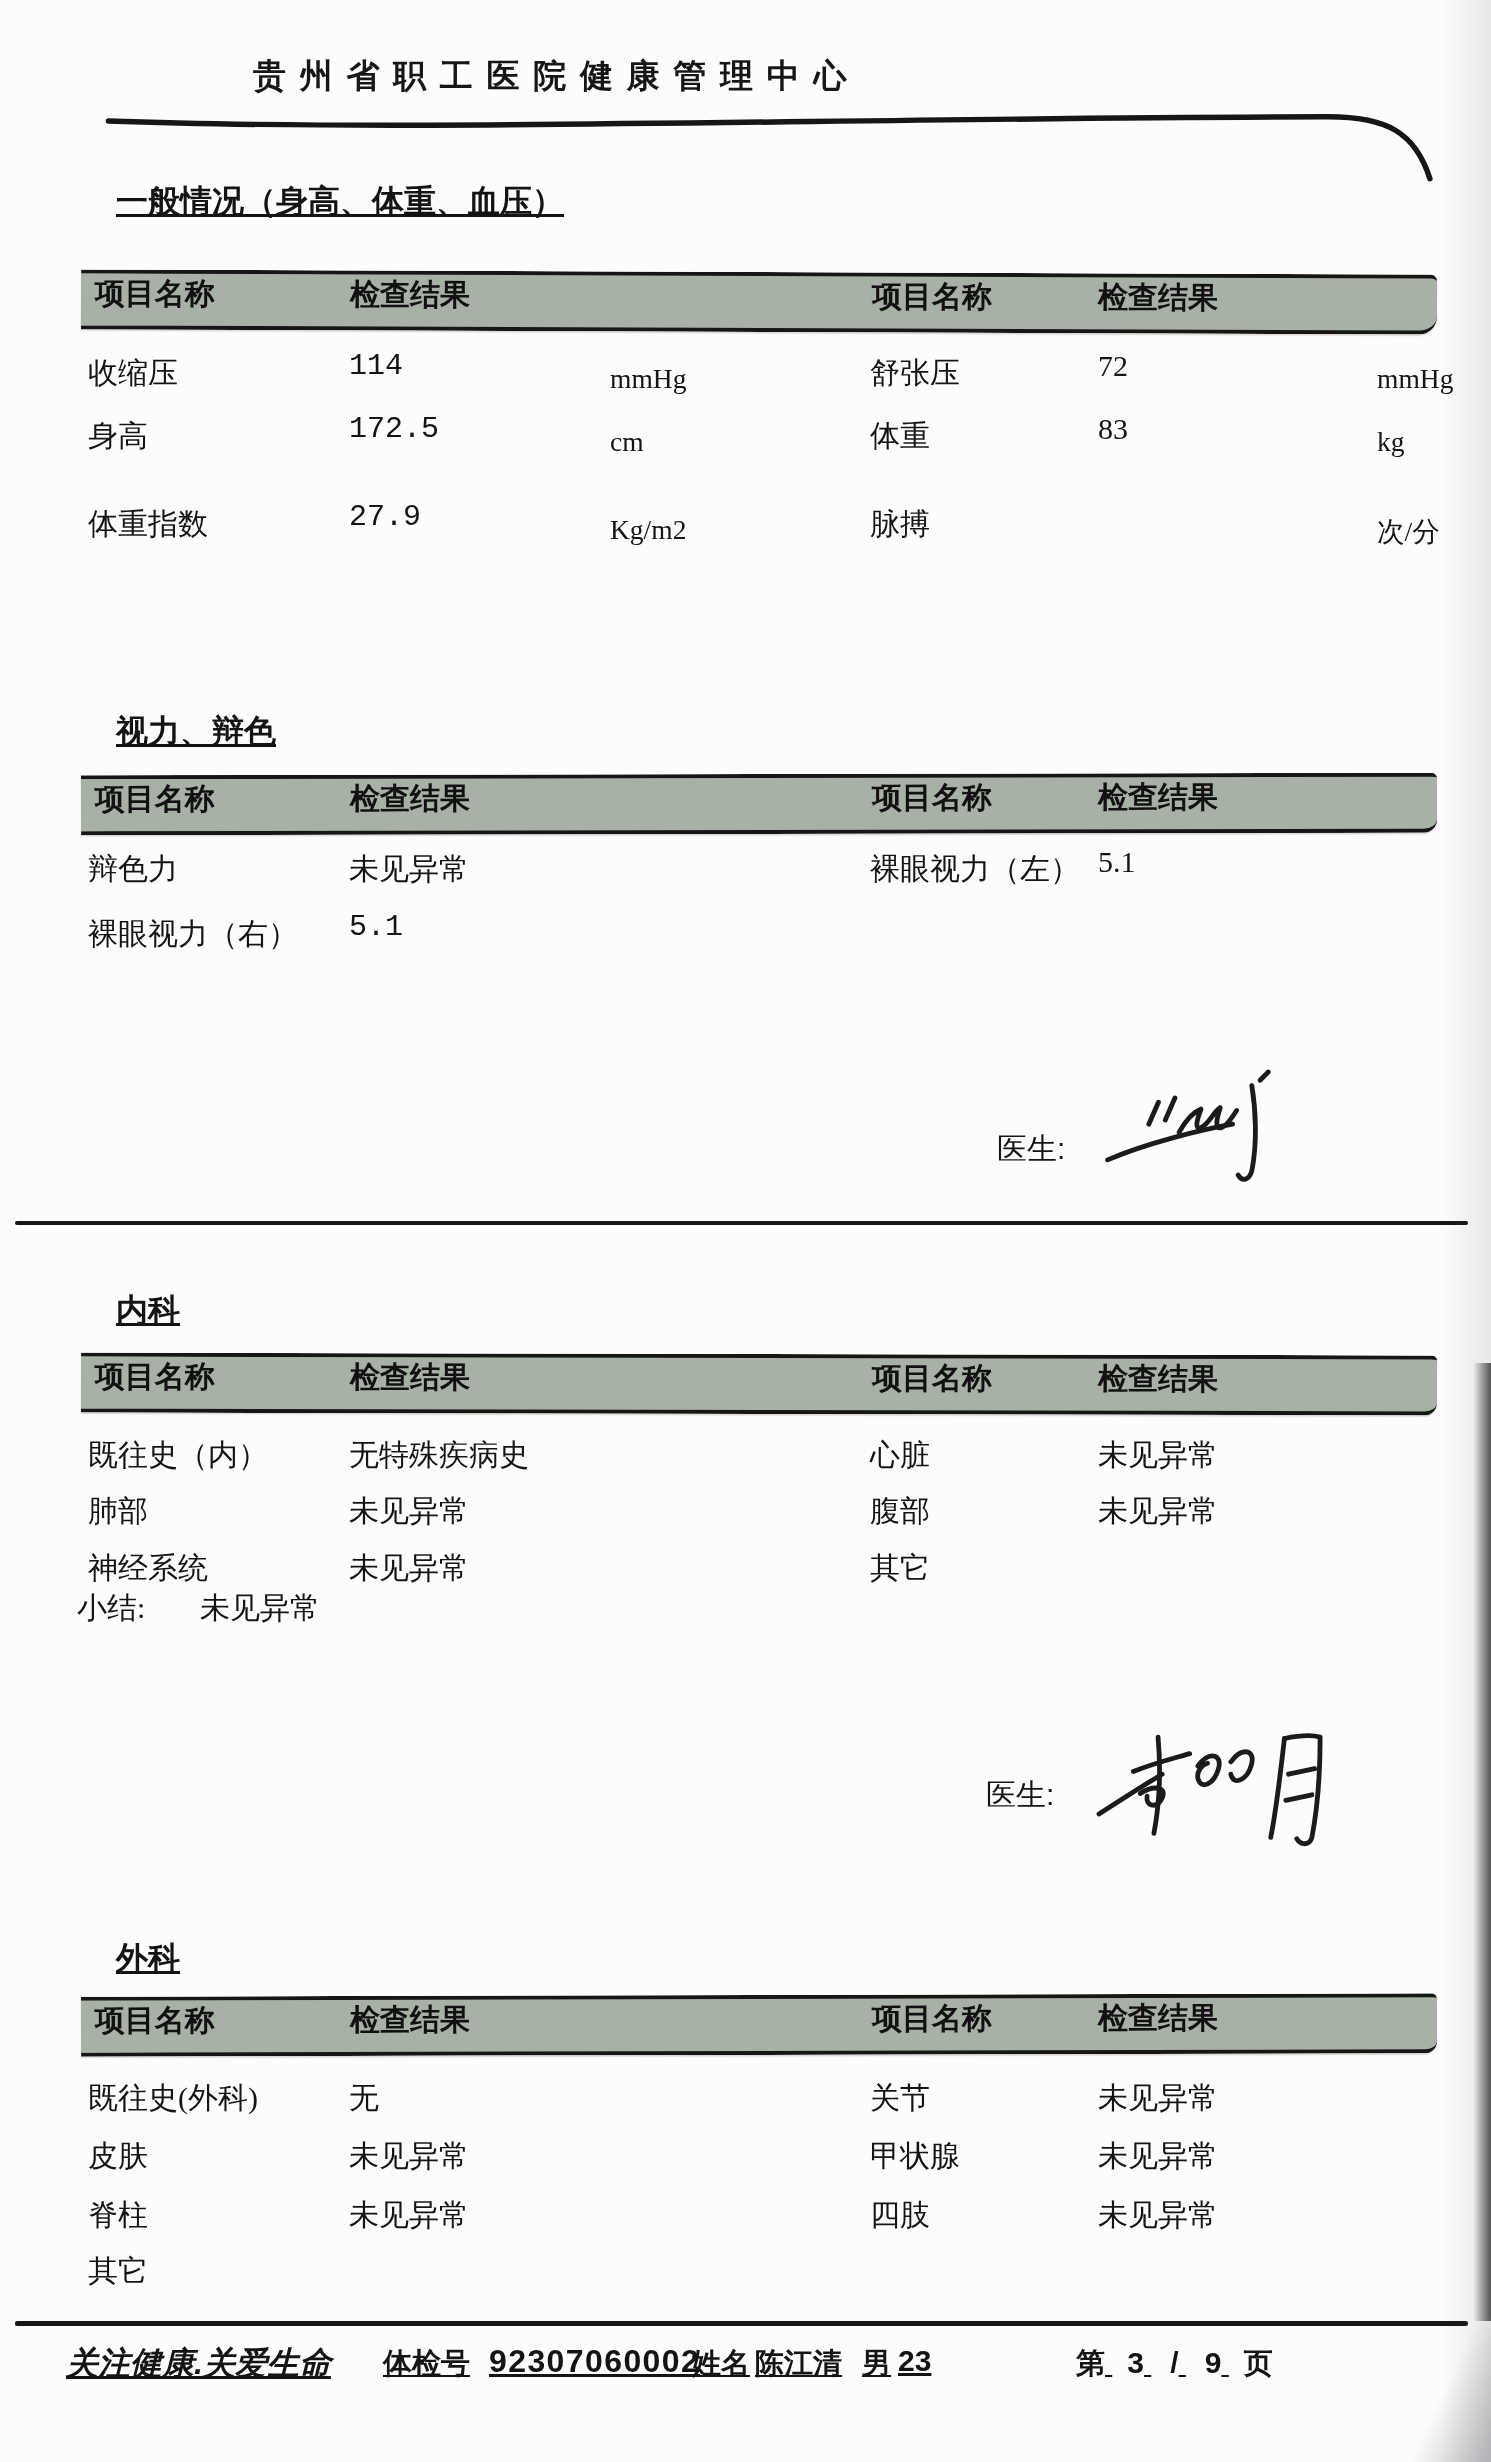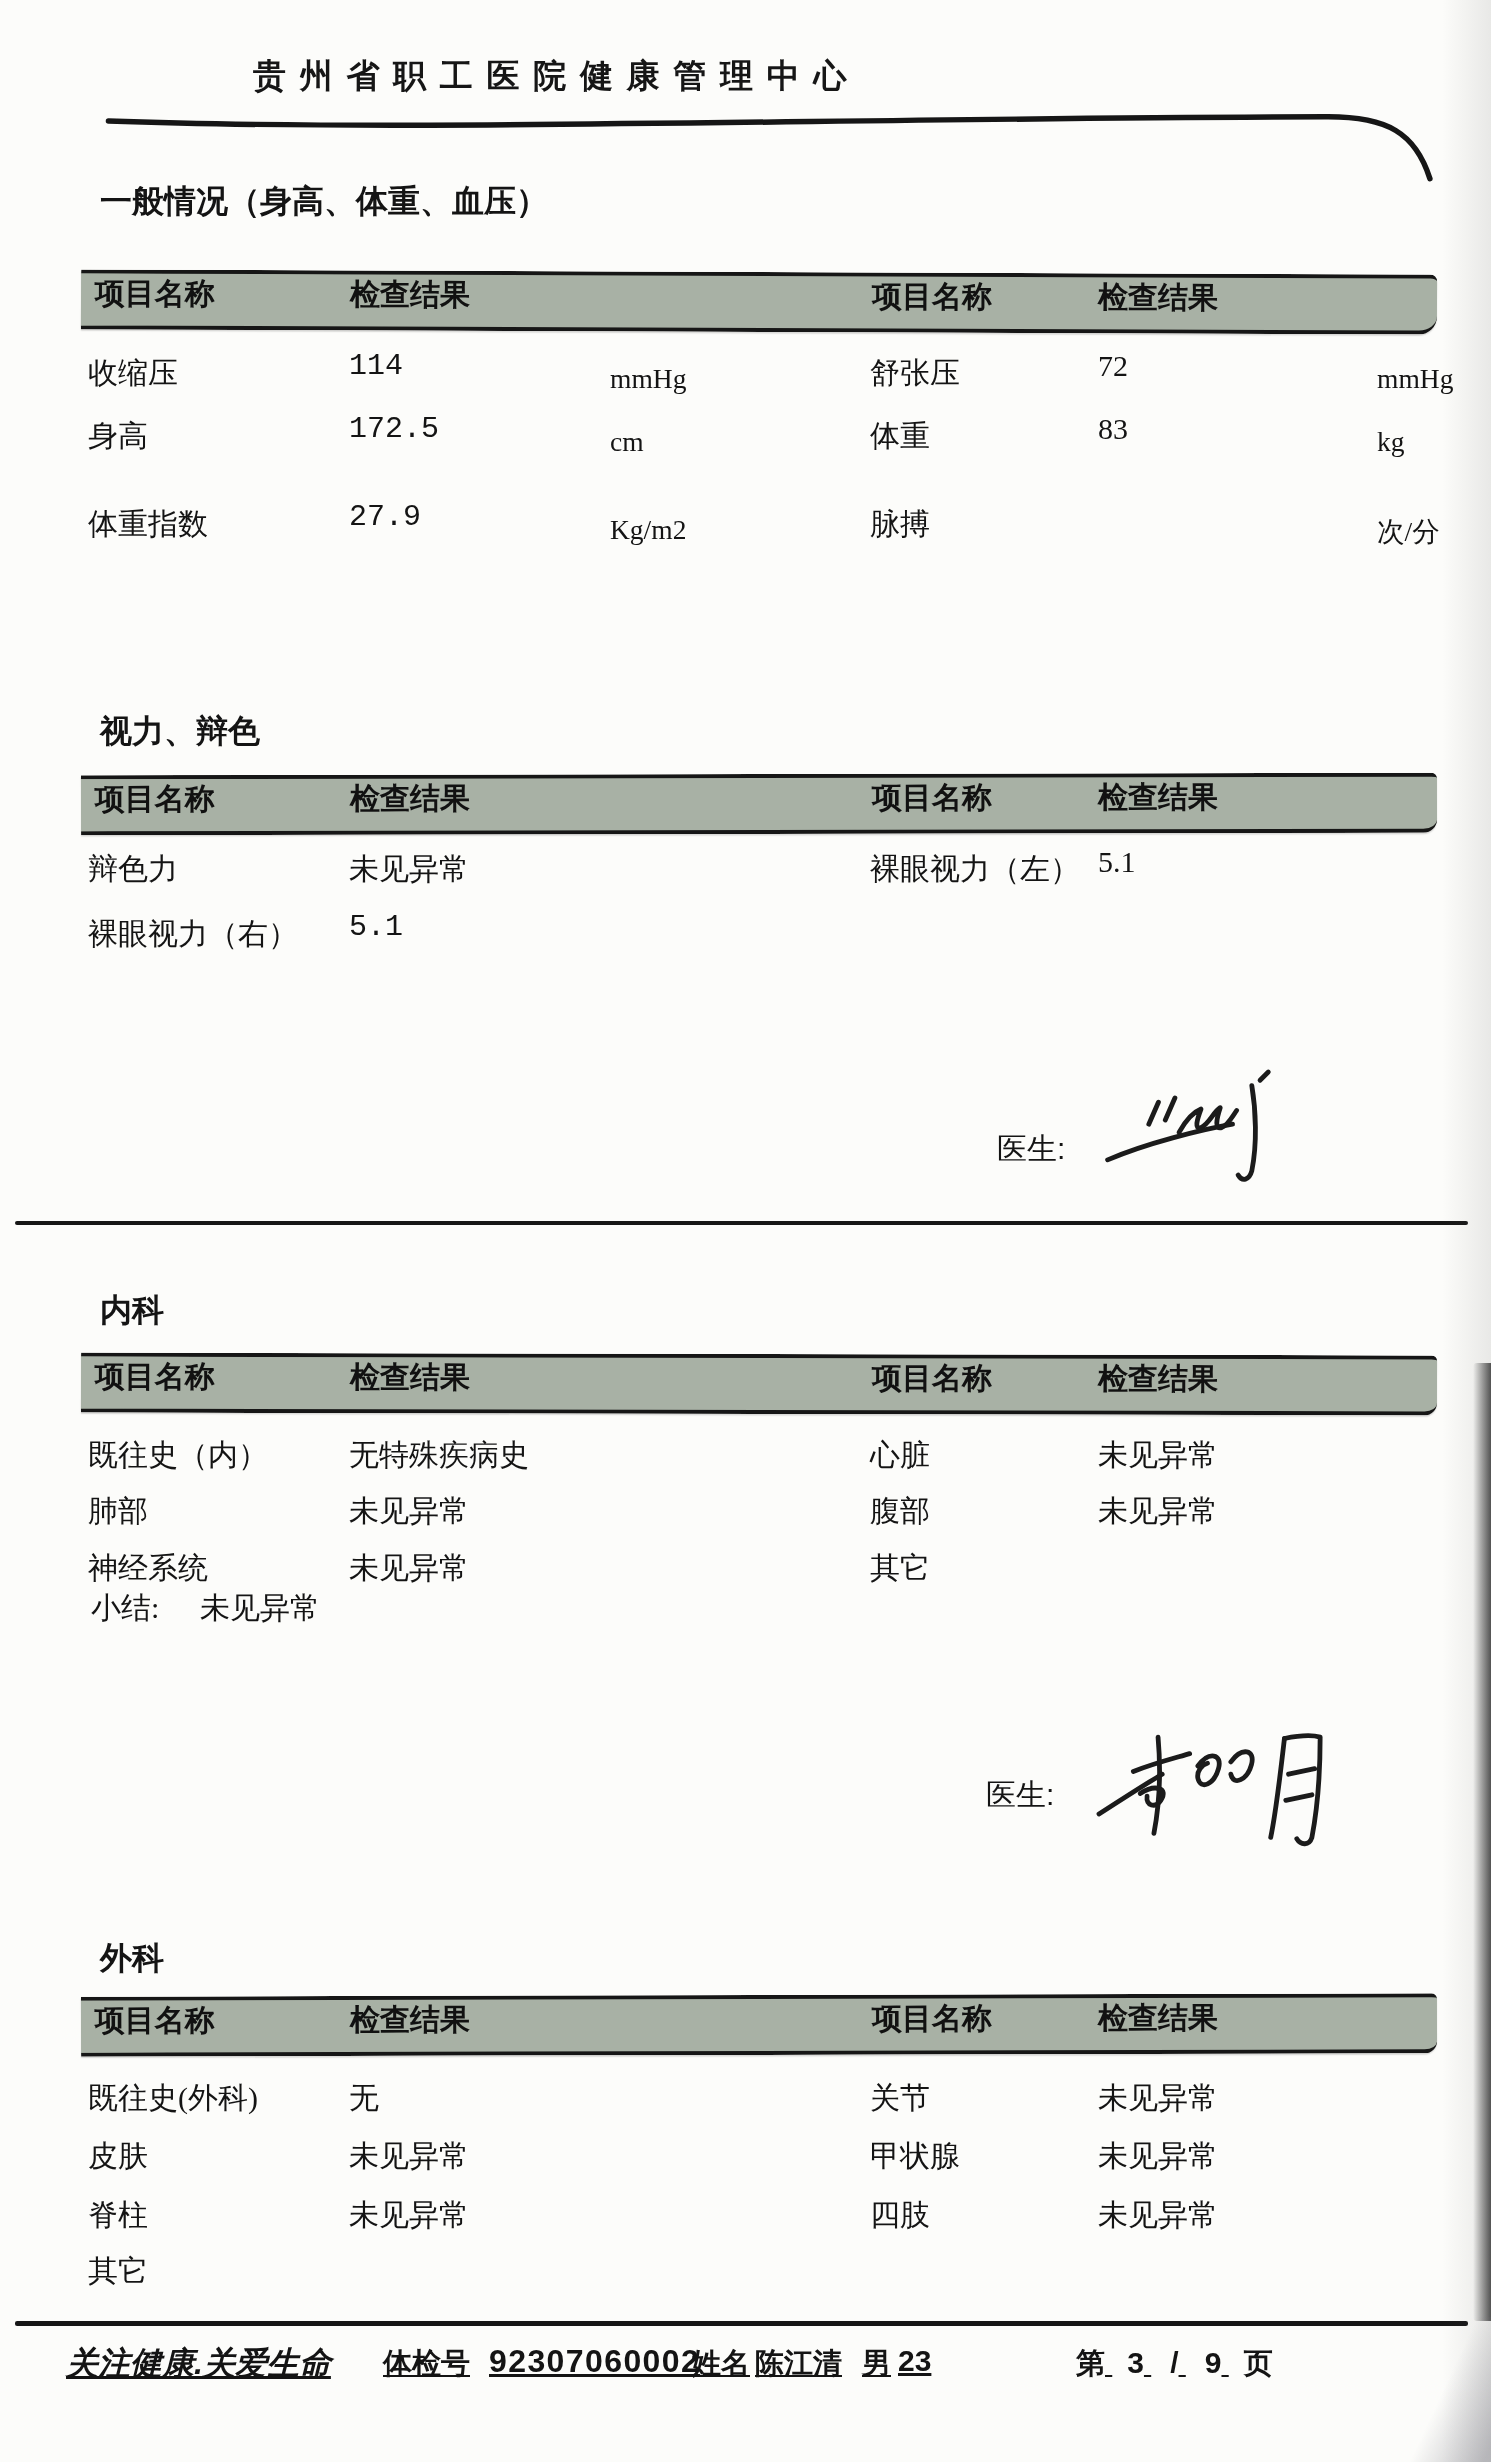--- a/index.html
+++ b/index.html
@@ -25,23 +25,24 @@
   .clinic-title{
     left:253px;top:54px;
     font:bold 33px var(--sans);
     letter-spacing:13.7px;
     color:#161616;
   }
   .toprule{left:0;top:0;width:1491px;height:220px;pointer-events:none;}
 
   
   .sec-title{
-    left:100px;
+    left:116px;
     font:bold 32px var(--sans);
     color:#141414;
+    text-decoration:underline;
   }
 
   
   .band{
     left:81px;width:1356px;height:60px;
     background:var(--band);
     border-top:4.8px solid var(--rule);
     border-bottom:4.8px solid var(--rule);
     box-shadow:0 1.4px 1.4px rgba(0,0,0,.15);
   }
@@ -56,21 +57,21 @@
   .band.r3{transform:rotate(.12deg);border-radius:0 5.5px 12.4px 0;}
   .band.r4{transform:rotate(-.14deg);border-radius:0 5.5px 12.4px 0;}
 
   
   .row{left:0;width:1491px;height:41px;font:30px var(--serif);color:#141414;}
   .row span{position:absolute;white-space:nowrap;}
   .ci1{left:88px;}  .cr1{left:349px;transform:translateY(-4.1px);font-family:Liberation Mono, monospace;}
   .cu1{left:610px;transform:translateY(9.6px);font-size:27.5px;}
   .ci2{left:870px;} .cr2{left:1098px;transform:translateY(-4.1px);}
   .cu2{left:1377px;transform:translateY(9.6px);font-size:27.5px;}
-  .sum-l{left:77px;margin-left:14px;} .sum-v{left:200px;}
+  .sum-l{left:77px;} .sum-v{left:200px;}
 
   
   .doctor{font:30px var(--sans);color:#141414;}
   .sig{pointer-events:none;}
   .sig path{fill:none;stroke:#1b1b1b;stroke-width:7;stroke-linecap:round;stroke-linejoin:round;}
 
   
   .hrule{height:4.1px;background:var(--rule);border-radius:2.1px;}
 
   

